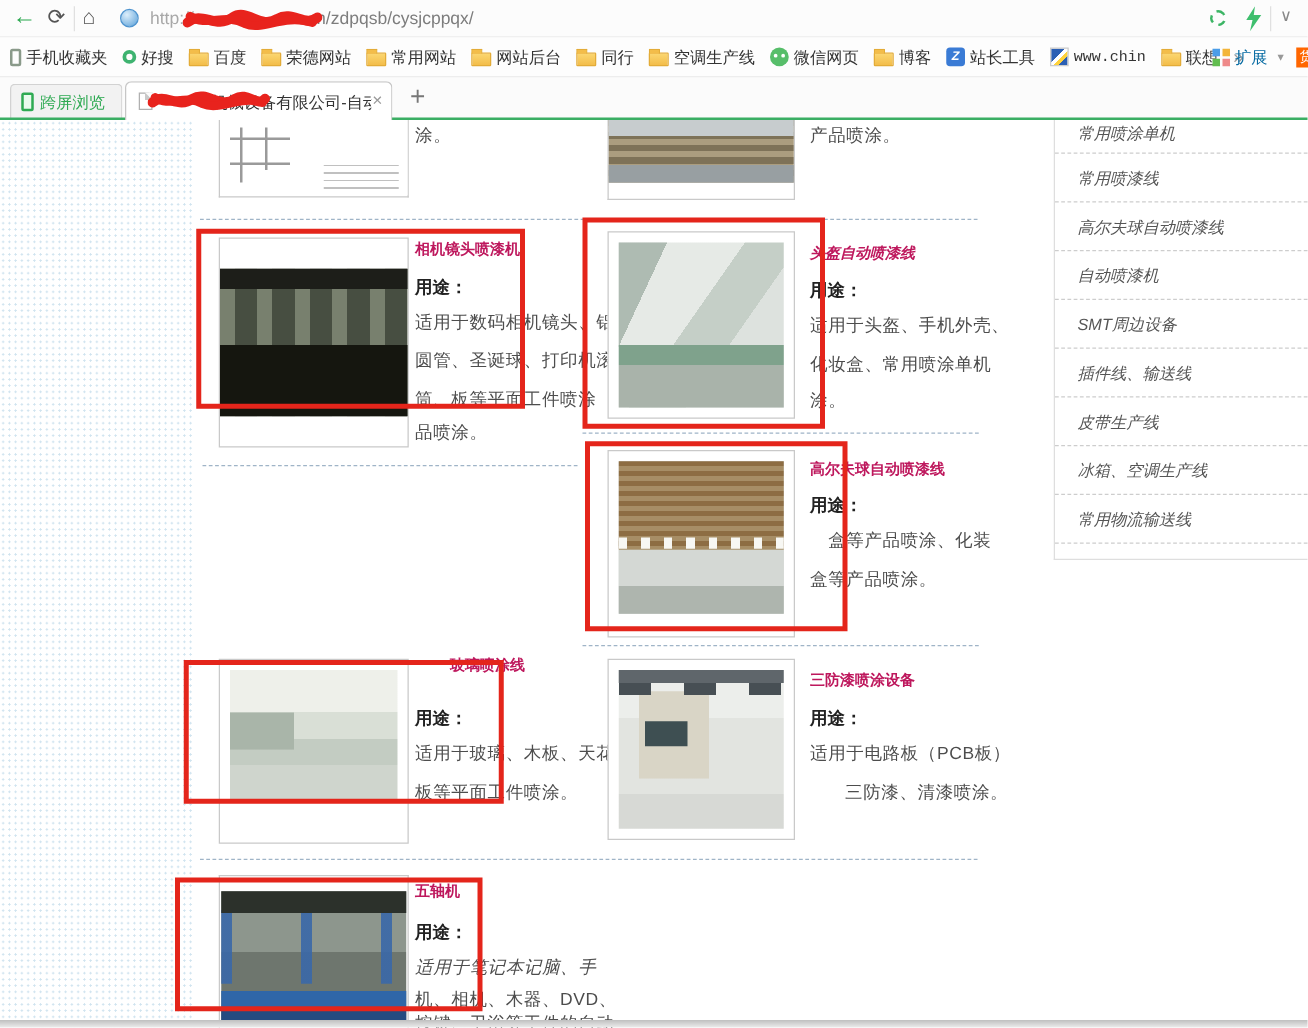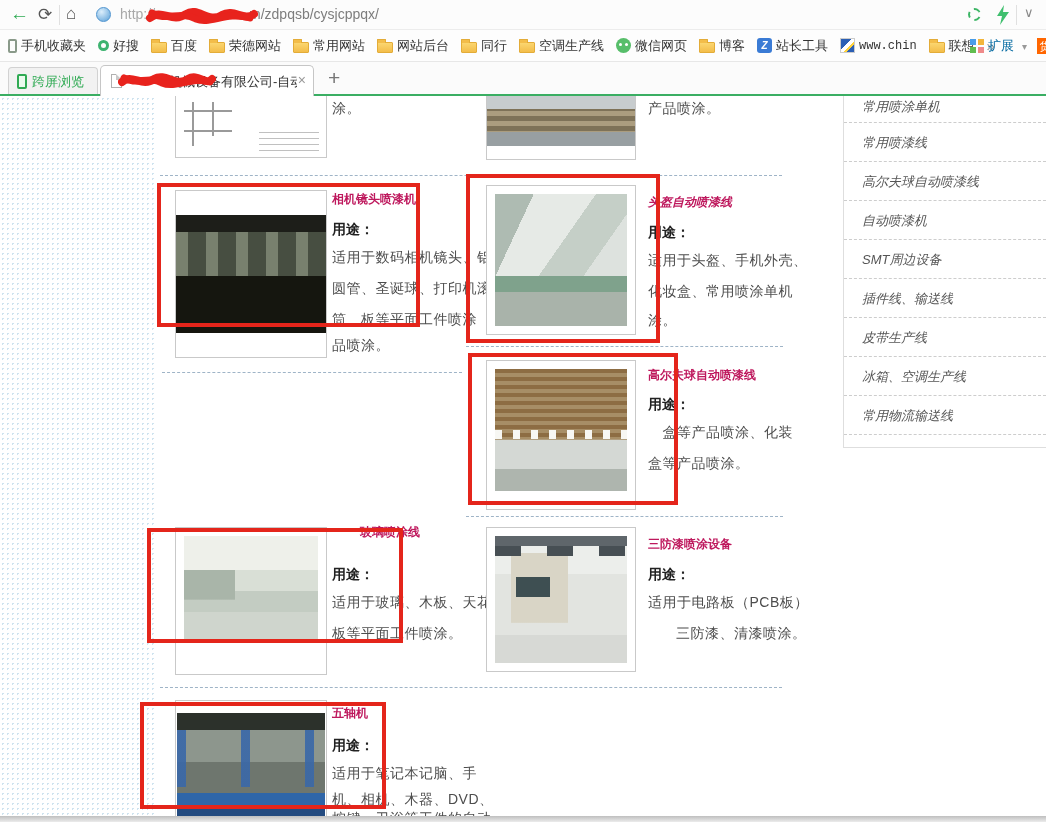--- a/index.html
+++ b/index.html
@@ -284,21 +284,21 @@
 <div class="pusage" style="left:648px;top:566px;">用途：</div>
 <div class="pline" style="left:648px;top:594px;">适用于电路板（PCB板）</div>
 <div class="pline" style="left:648px;top:625px;margin-left:28px;">三防漆、清漆喷涂。</div>
 <div class="dash" style="left:160px;top:687px;width:622px;"></div>
 
 <div class="frame" style="left:175px;top:700px;width:152px;height:122px;border-bottom:none;">
   <span class="pimg img-5axis" style="margin:12px 1px 0 1px;height:108px;"></span>
 </div>
 <div class="ptitle" style="left:332px;top:705px;">五轴机</div>
 <div class="pusage" style="left:332px;top:737px;">用途：</div>
-<div class="pline" style="left:332px;top:765px;">适用于笔记本记脑、手</div>
+<div class="pline" style="left:332px;top:765px;font-style:italic;">适用于笔记本记脑、手</div>
 <div class="pline" style="left:332px;top:791px;">机、相机、木器、DVD、</div>
 <div class="pline" style="left:332px;top:810px;">按键、卫浴等工件的自动</div>
 
 <div class="redbox" style="left:157px;top:183px;width:263px;height:144px;"></div>
 <div class="redbox" style="left:466px;top:174px;width:194px;height:169px;"></div>
 <div class="redbox" style="left:468px;top:353px;width:210px;height:152px;"></div>
 <div class="redbox" style="left:147px;top:528px;width:256px;height:115px;"></div>
 <div class="redbox" style="left:140px;top:702px;width:246px;height:107px;"></div>
 
 <div class="sidebar">

